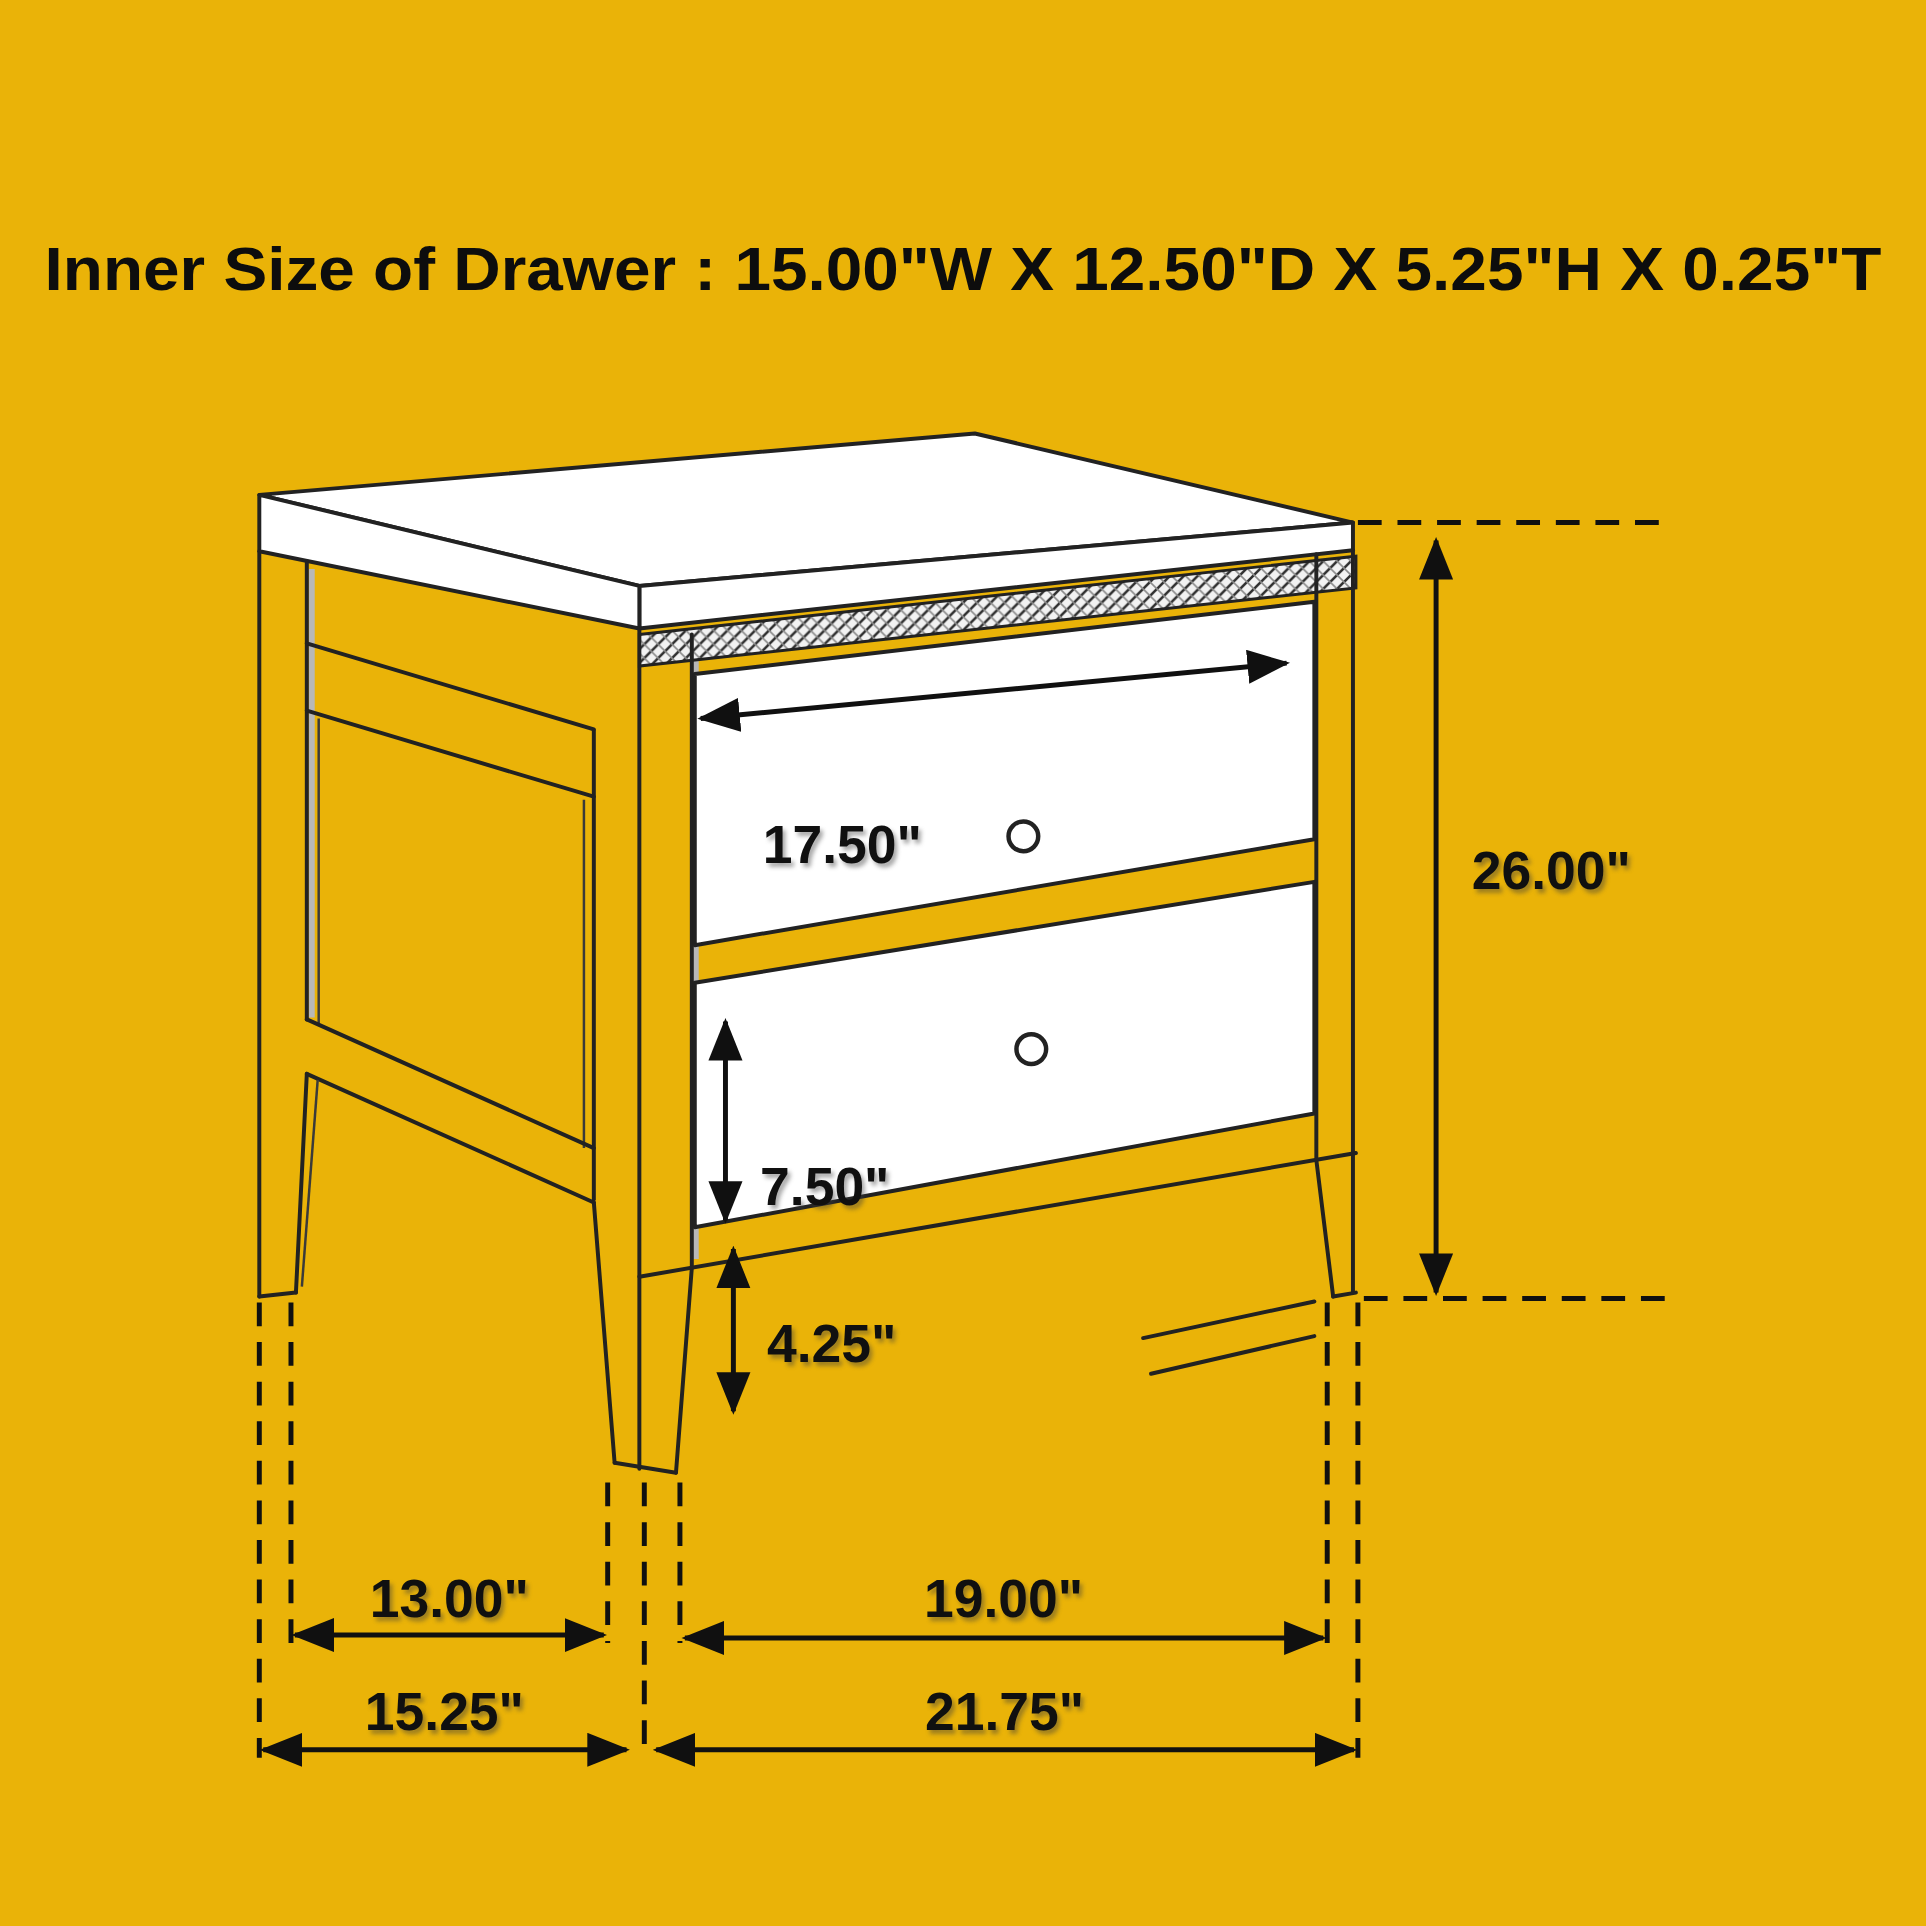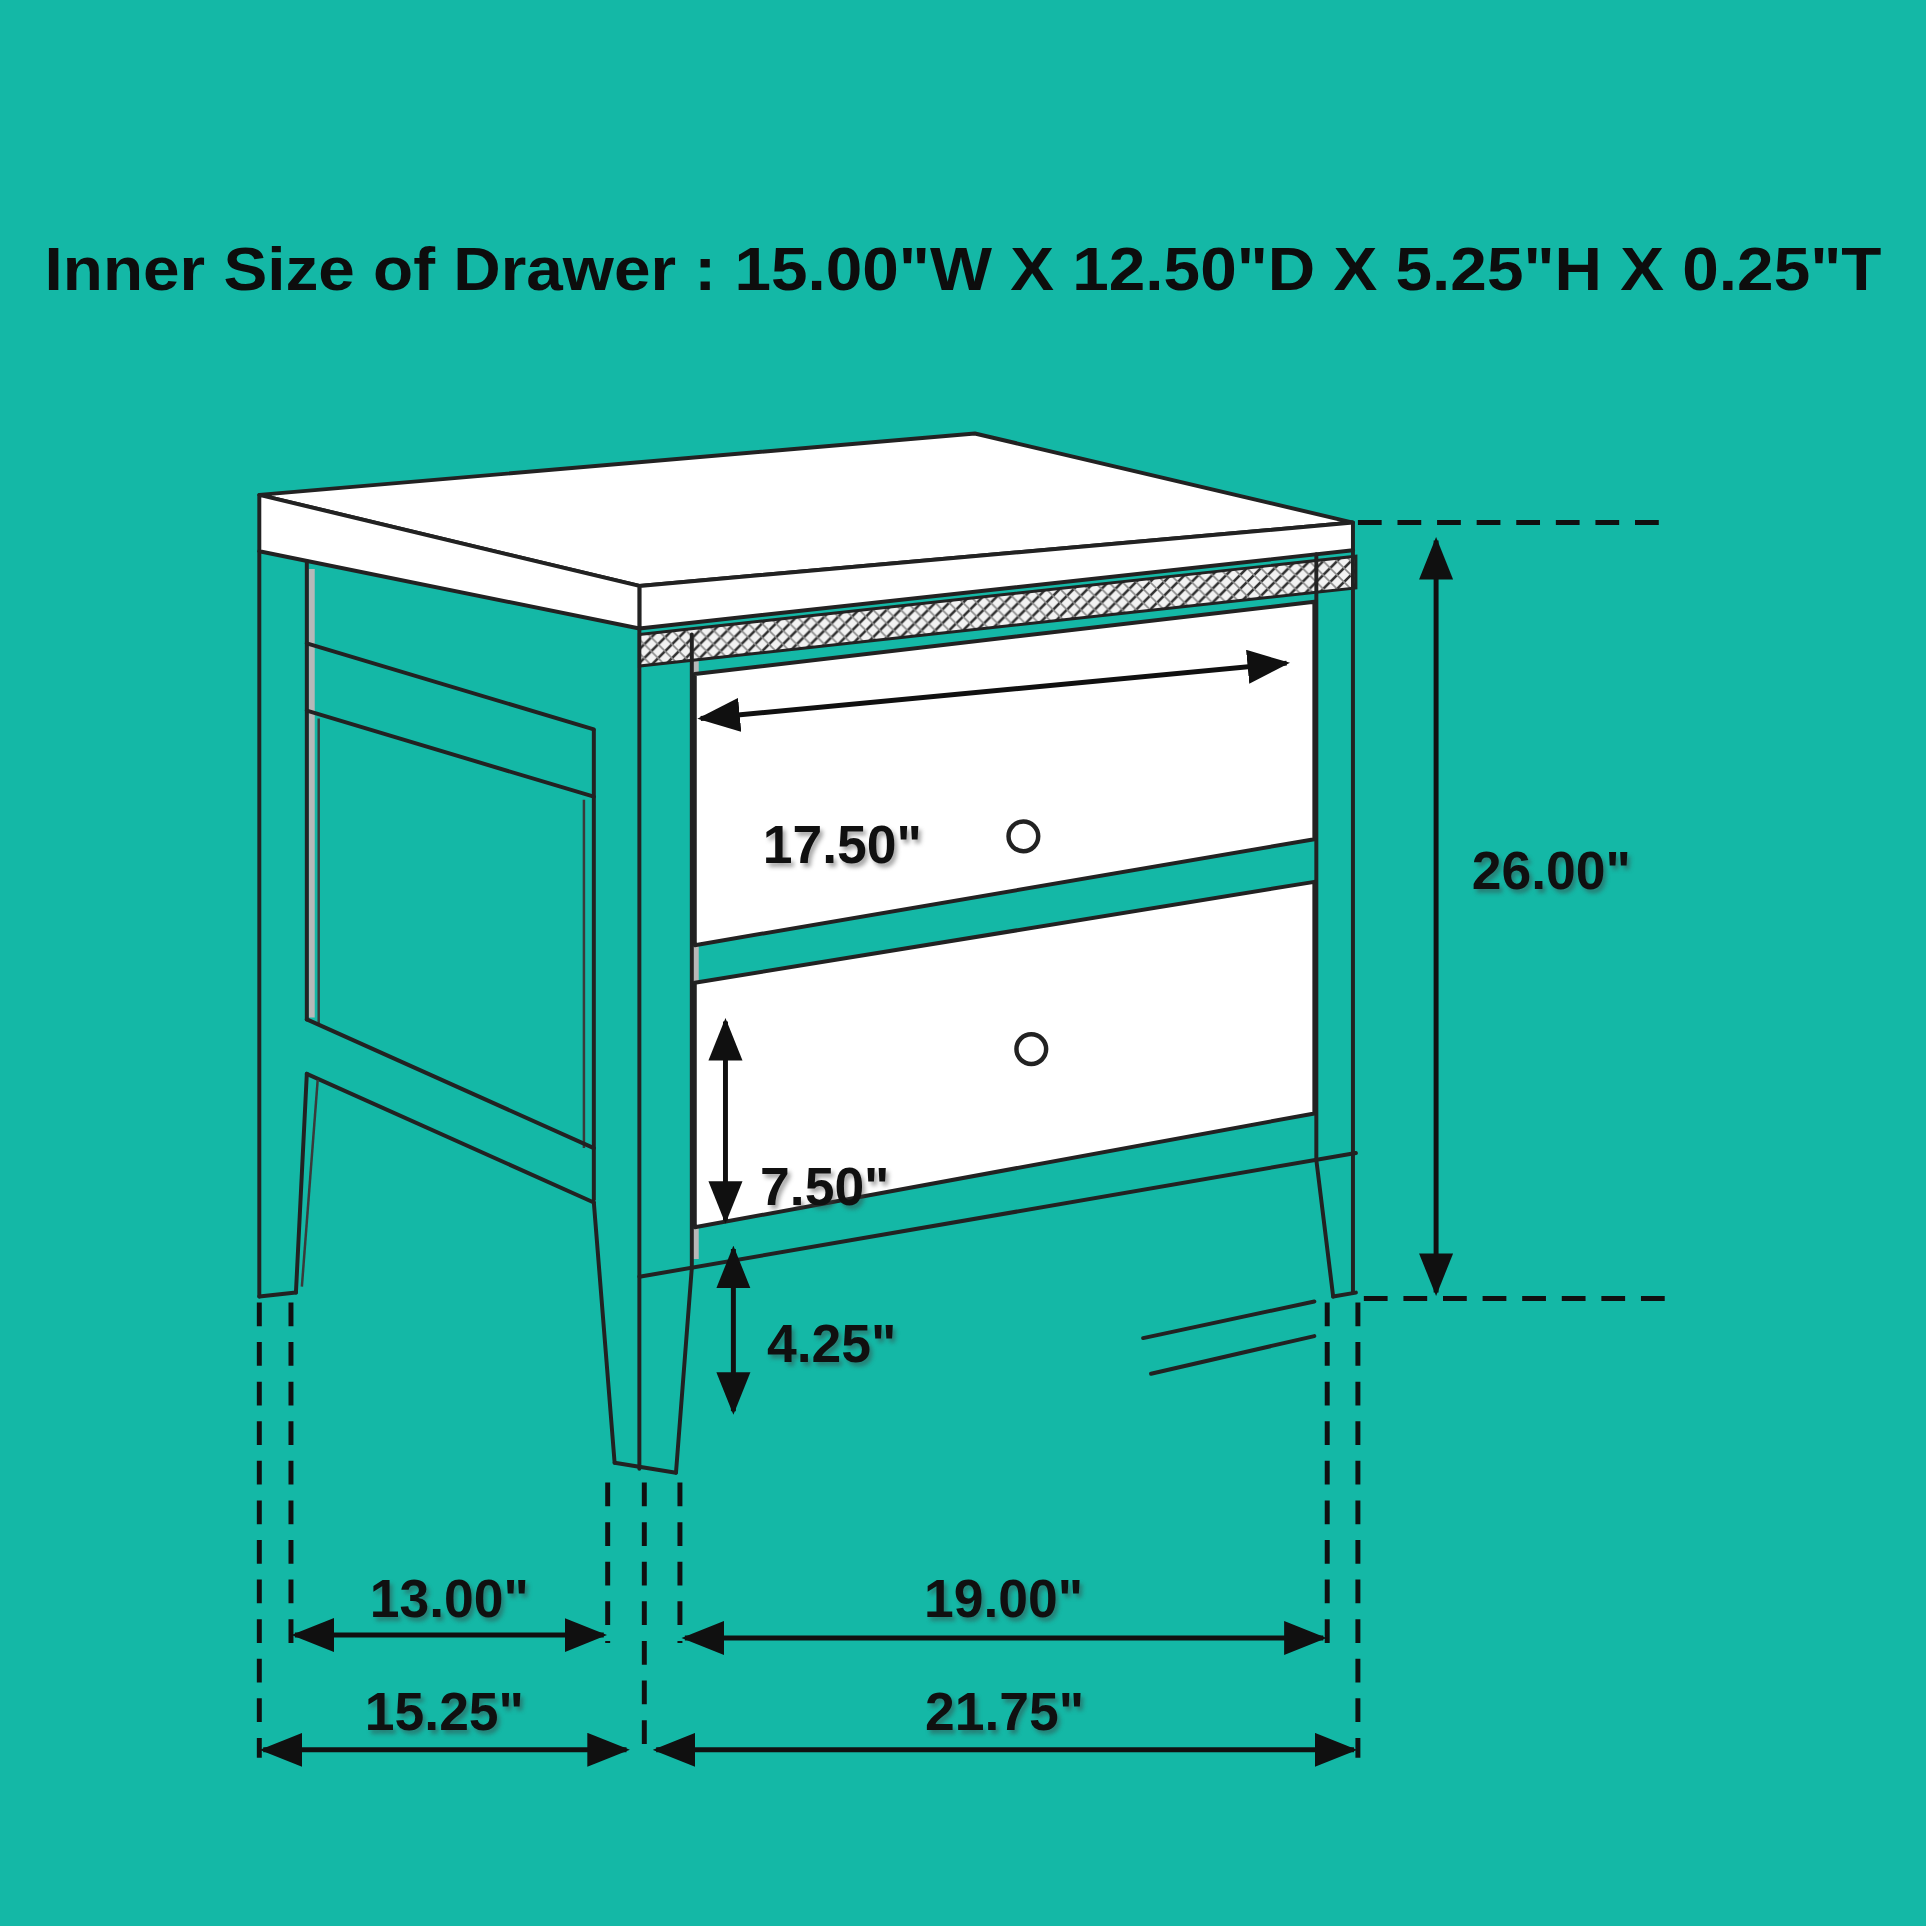--- a/index.html
+++ b/index.html
@@ -4,21 +4,21 @@
 <style>
   html, body {
     margin: 0;
     padding: 0;
     background: #ffffff;
   }
   .stage {
     width: 100vw;
     max-width: 1927px;
     aspect-ratio: 1 / 1;
-    background: #14b8a6;
+    background: #eab308;
     position: relative;
   }
   svg { display: block; width: 100%; height: 100%; }
 
   .title-text {
     font-family: "Liberation Sans", "DejaVu Sans", sans-serif;
     font-weight: bold;
     font-size: 62px;
     fill: #0d0d0d;
   }

